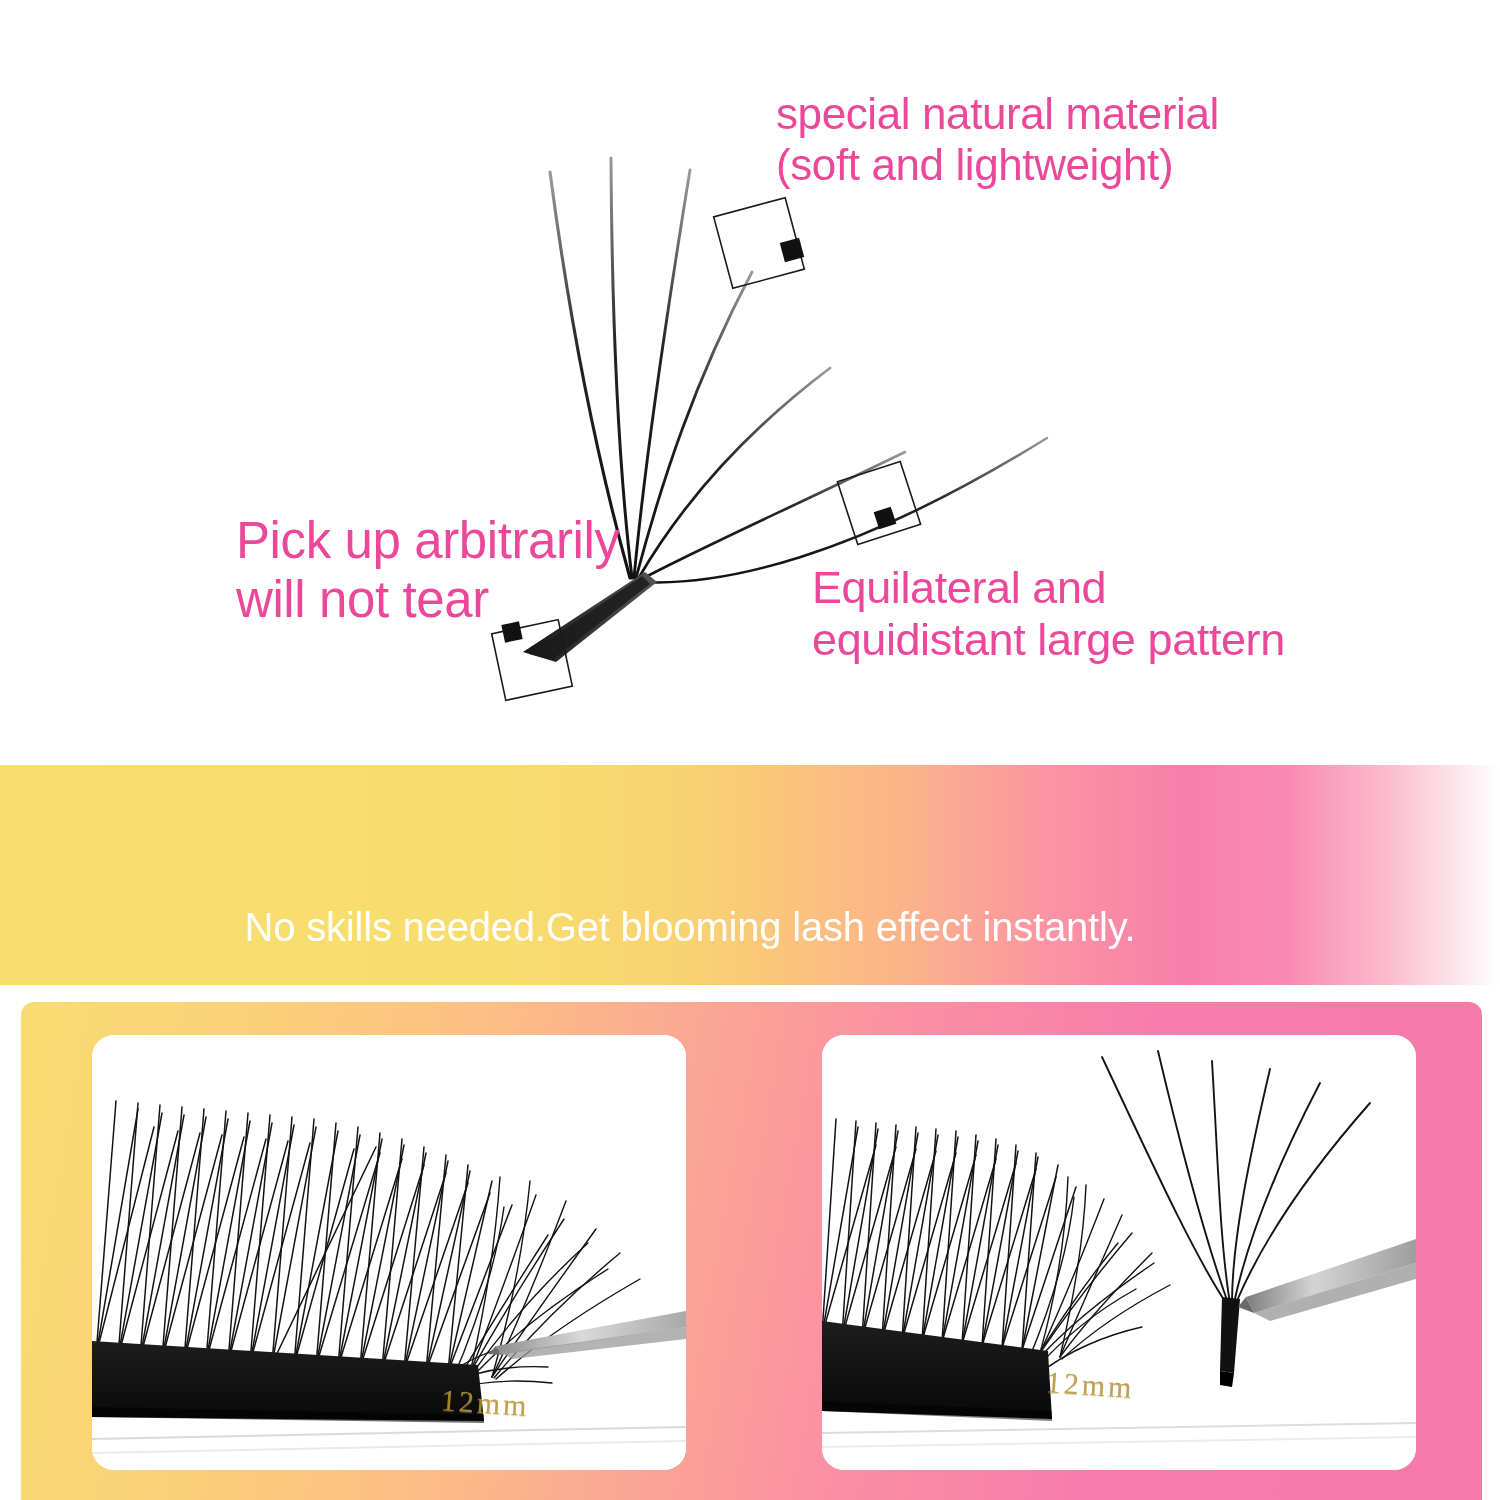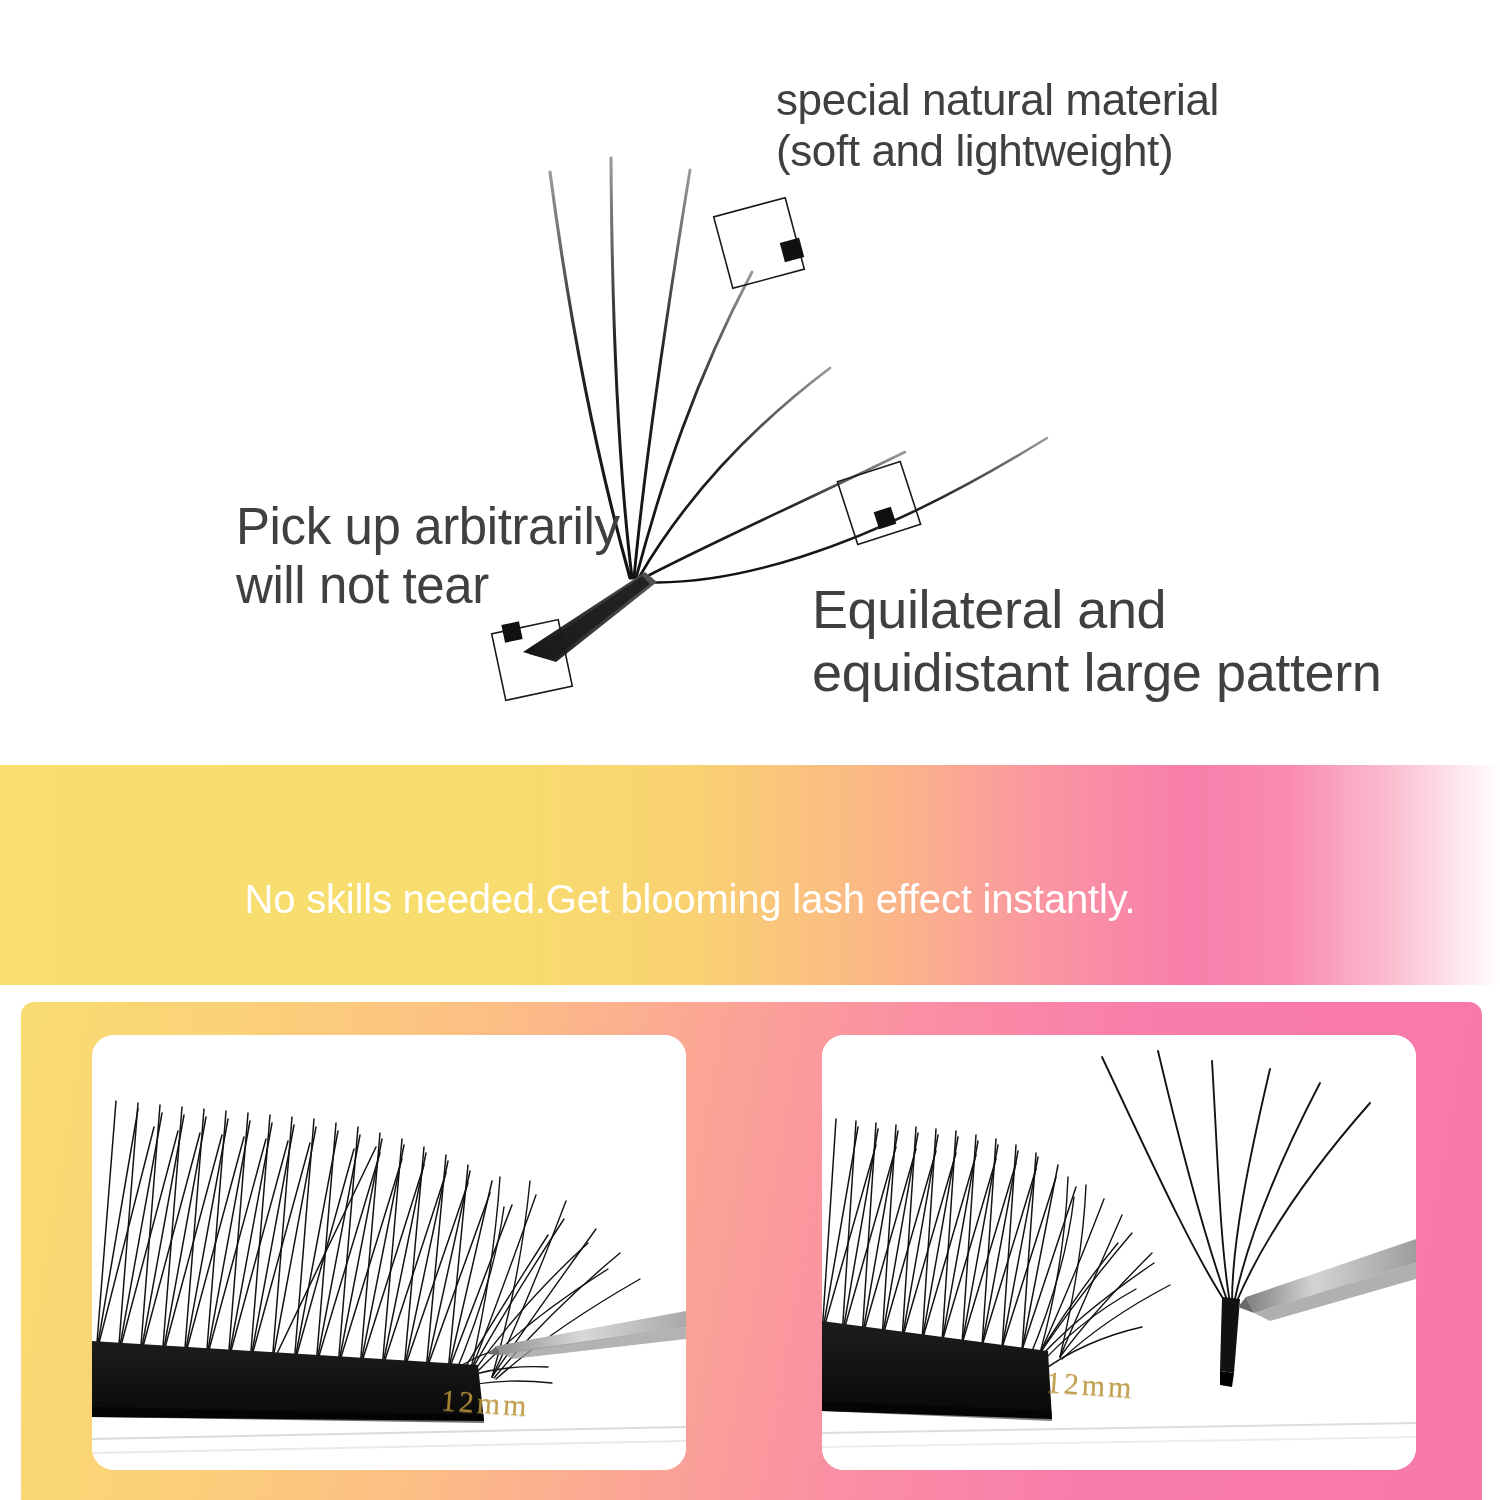--- a/index.html
+++ b/index.html
@@ -24,40 +24,41 @@
     background: #ffffff;
   }
   #lash-diagram-svg {
     position: absolute;
     left: 0; top: 0;
     width: 1500px;
     height: 765px;
   }
   .annot {
     position: absolute;
-    color: #404040;
+    color: #ec4899;
     font-family: "Liberation Sans", sans-serif;
     line-height: 1.16;
     white-space: pre-line;
     letter-spacing: -0.4px;
+    margin-top: 14px;
   }
   #annot-material {
     left: 776px;
     top: 74px;
     font-size: 44px;
   }
   #annot-pickup {
     left: 236px;
     top: 497px;
     font-size: 51px;
   }
   #annot-pattern {
     left: 812px;
-    top: 578px;
-    font-size: 54px;
+    top: 548px;
+    font-size: 45px;
   }
 
   
   #banner {
     position: absolute;
     left: 0;
     top: 765px;
     width: 1500px;
     height: 220px;
     background: linear-gradient(90deg,
@@ -81,21 +82,21 @@
     color: #ffffff;
     font-size: 68px;
     font-weight: 400;
     letter-spacing: 13px;
     text-indent: 13px;
     font-family: "Liberation Sans", sans-serif;
   }
   #banner-sub {
     position: absolute;
     left: 0;
-    top: 112px;
+    top: 140px;
     width: 1380px;
     text-align: center;
     color: #ffffff;
     font-size: 40px;
     font-weight: 400;
     letter-spacing: -0.2px;
     font-family: "Liberation Sans", sans-serif;
   }
 
   

